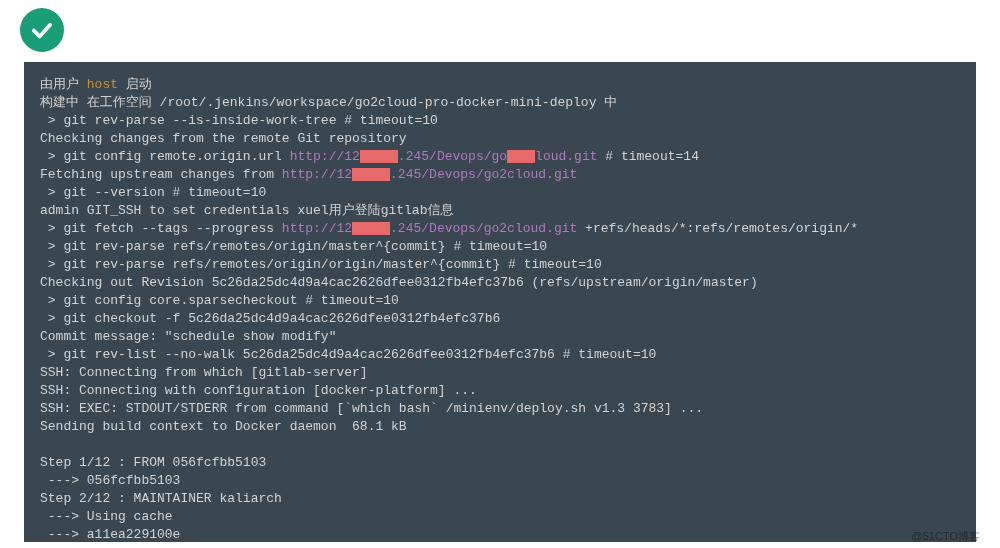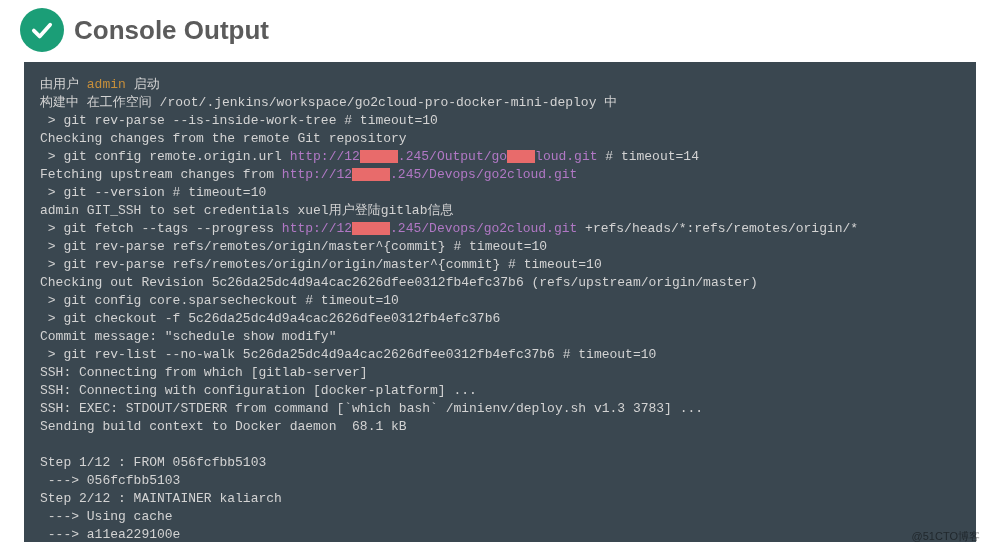--- a/index.html
+++ b/index.html
@@ -67,28 +67,27 @@
 </style>
 </head>
 <body>
 
 <div class="header">
   <div class="check-circle">
     <svg viewBox="0 0 24 24" fill="none" stroke="#fff" stroke-width="3.2" stroke-linecap="round" stroke-linejoin="round">
       <polyline points="5 12.5 10 17.5 19 7.5"></polyline>
     </svg>
   </div>
-  <div class="title">Console Output</div>
 </div>
 
-<div class="console"><span><span>由用户 </span><span class="u-user">admin</span><span> 启动</span></span>
+<div class="console"><span><span>由用户 </span><span class="u-user">host</span><span> 启动</span></span>
 <span>构建中 在工作空间 /root/.jenkins/workspace/go2cloud-pro-docker-mini-deploy 中</span>
 <span> &gt; git rev-parse --is-inside-work-tree # timeout=10</span>
 <span>Checking changes from the remote Git repository</span>
-<span><span> &gt; git config remote.origin.url </span><span class="u-link"><span>http://12</span><span class="redact" style="width:38px"></span><span>.245</span><span>/Output/go</span><span class="redact" style="width:28px"></span><span>loud.git</span></span><span> # timeout=14</span></span>
+<span><span> &gt; git config remote.origin.url </span><span class="u-link"><span>http://12</span><span class="redact" style="width:38px"></span><span>.245</span><span>/Devops/go</span><span class="redact" style="width:28px"></span><span>loud.git</span></span><span> # timeout=14</span></span>
 <span><span>Fetching upstream changes from </span><span class="u-link"><span>http://12</span><span class="redact" style="width:38px"></span><span>.245</span><span>/Devops/go2cloud.git</span></span></span>
 <span> &gt; git --version # timeout=10</span>
 <span>admin GIT_SSH to set credentials xuel用户登陆gitlab信息</span>
 <span><span> &gt; git fetch --tags --progress </span><span class="u-link"><span>http://12</span><span class="redact" style="width:38px"></span><span>.245</span><span>/Devops/go2cloud.git</span></span><span> +refs/heads/*:refs/remotes/origin/*</span></span>
 <span> &gt; git rev-parse refs/remotes/origin/master^{commit} # timeout=10</span>
 <span> &gt; git rev-parse refs/remotes/origin/origin/master^{commit} # timeout=10</span>
 <span>Checking out Revision 5c26da25dc4d9a4cac2626dfee0312fb4efc37b6 (refs/upstream/origin/master)</span>
 <span> &gt; git config core.sparsecheckout # timeout=10</span>
 <span> &gt; git checkout -f 5c26da25dc4d9a4cac2626dfee0312fb4efc37b6</span>
 <span>Commit message: "schedule show modify"</span>

